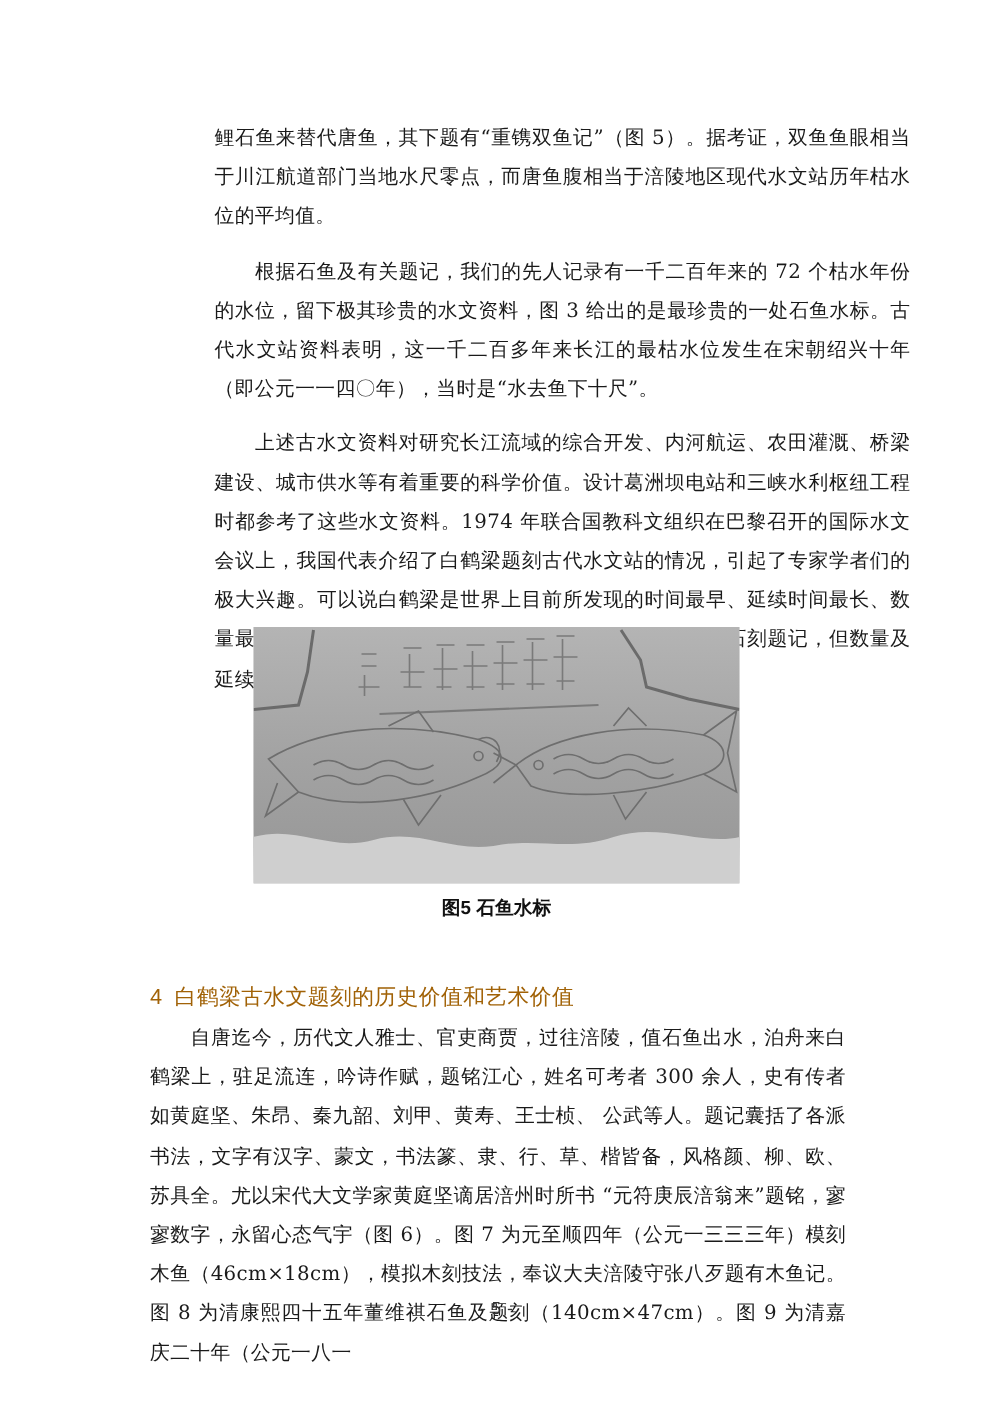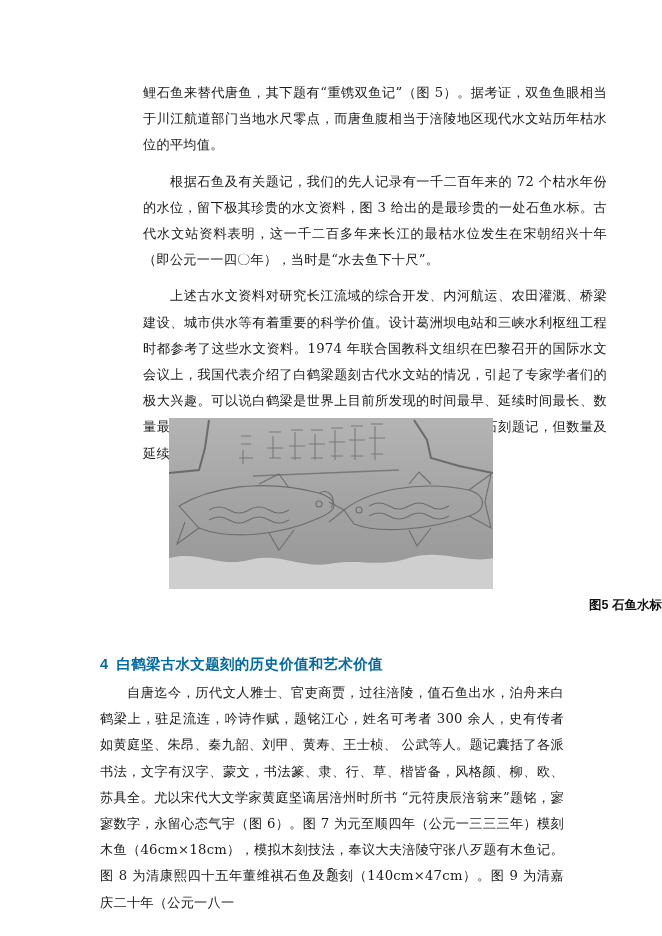--- a/index.html
+++ b/index.html
@@ -42,34 +42,34 @@
       height: 171px;
       background: linear-gradient(180deg, #b8b8b8 0%, #a9a9a9 35%, #9d9d9d 70%, #c8c8c8 100%);
       overflow: hidden;
     }
     .figure svg { display: block; }
     .caption {
       position: absolute;
       left: 0;
       width: 662px;
       top: 597px;
-      text-align: right;
+      text-align: center;
       font-family: "Liberation Sans", "DejaVu Sans", sans-serif;
       font-weight: bold;
       font-size: 12.5px;
       color: #111;
     }
     .heading {
       position: absolute;
       left: 100px;
       top: 655px;
       font-family: "Liberation Sans", "DejaVu Sans", sans-serif;
-      font-weight: bold;
+      font-weight: normal;
       font-size: 14.5px;
-      color: #0369a1;
+      color: #a16207;
       letter-spacing: 0.3px;
     }
     .heading .num { margin-right: 8px; }
     .page2 {
       position: absolute;
       left: 100px;
       top: 680px;
       width: 464px;
     }
     .footer {

